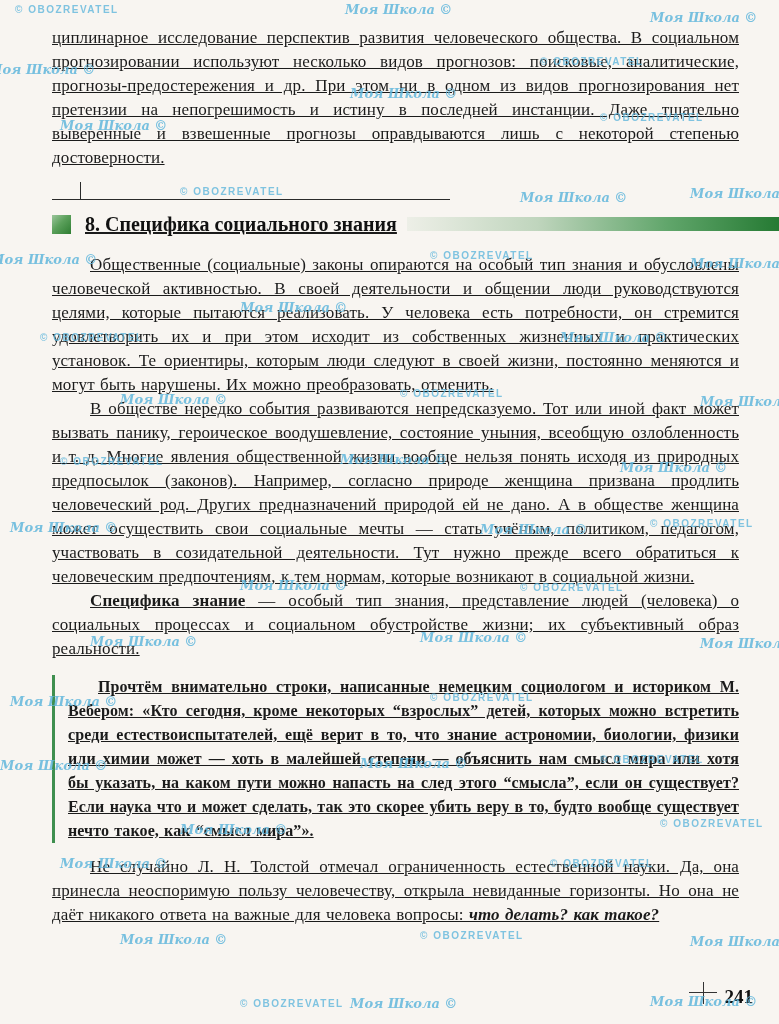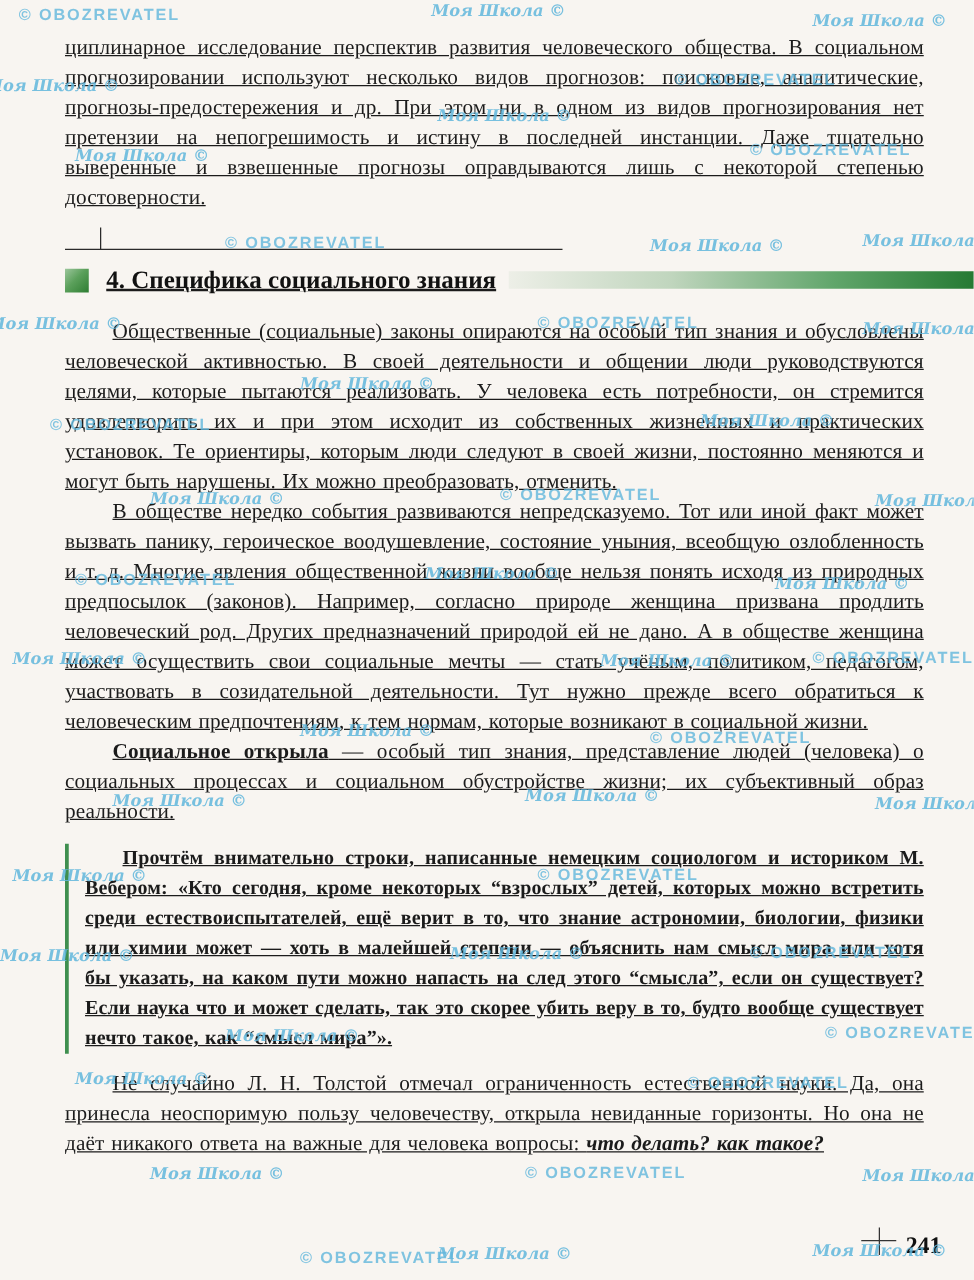--- a/index.html
+++ b/index.html
@@ -11,21 +11,21 @@
   }
   
   .watermark-layer { position:absolute; inset:0; z-index:6; pointer-events:none; }
   .wm { position:absolute; white-space:nowrap; }
   .wm-m {
     font-family:"DejaVu Serif", serif; font-style:italic; font-weight:bold;
     font-size:13px; color:rgba(96,182,220,0.85);
   }
   .wm-o {
     font-family:"Liberation Sans", sans-serif; font-weight:bold;
-    font-size:13px; letter-spacing:1.5px; color:rgba(96,182,220,0.8);
+    font-size:10px; letter-spacing:1.5px; color:rgba(96,182,220,0.8);
   }
   
   .content { position:absolute; left:52px; right:40px; top:26px; z-index:2;text-decoration:underline; }
   .para {
     font-size:17px; line-height:24px; text-align:justify;
     text-indent:38px; word-spacing:1px; letter-spacing:0.1px;
   }
   .para.no-indent { text-indent:0; }
   
   .rule { position:relative; height:22px; margin:8px 0 2px 0; }
@@ -127,30 +127,30 @@
 
     <p class="para no-indent">циплинарное исследование перспектив развития человеческого общества. В социальном прогнозировании используют несколько видов прогнозов: поисковые, аналитические, прогнозы-предостережения и др. При этом ни в одном из видов прогнозирования нет претензии на непогрешимость и истину в последней инстанции. Даже тщательно выверенные и взвешенные прогнозы оправдываются лишь с некоторой степенью достоверности.</p>
 
     <div class="rule">
       <div class="rule-v"></div>
       <div class="rule-h"></div>
     </div>
 
     <div class="heading-row">
       <span class="bullet"></span>
-      <span class="heading-text">4. Специфика социального знания</span>
+      <span class="heading-text">8. Специфика социального знания</span>
       <span class="gradient-bar"></span>
     </div>
 
     <p class="para">Общественные (социальные) законы опираются на особый тип знания и обусловлены человеческой активностью. В своей деятельности и общении люди руководствуются целями, которые пытаются реализовать. У человека есть потребности, он стремится удовлетворить их и при этом исходит из собственных жизненных и практических установок. Те ориентиры, которым люди следуют в своей жизни, постоянно меняются и могут быть нарушены. Их можно преобразовать, отменить.</p>
 
     <p class="para">В обществе нередко события развиваются непредсказуемо. Тот или иной факт может вызвать панику, героическое воодушевление, состояние уныния, всеобщую озлобленность и т. д. Многие явления общественной жизни вообще нельзя понять исходя из природных предпосылок (законов). Например, согласно природе женщина призвана продлить человеческий род. Других предназначений природой ей не дано. А в обществе женщина может осуществить свои социальные мечты — стать учёным, политиком, педагогом, участвовать в созидательной деятельности. Тут нужно прежде всего обратиться к человеческим предпочтениям, к тем нормам, которые возникают в социальной жизни.</p>
 
     <p class="para">
-      <b>Социальное открыла</b><span> — особый тип знания, представление людей (человека) о социальных процессах и социальном обустройстве жизни; их субъективный образ реальности.</span>
+      <b>Специфика знание</b><span> — особый тип знания, представление людей (человека) о социальных процессах и социальном обустройстве жизни; их субъективный образ реальности.</span>
     </p>
 
     <div class="quote">
       <p class="para">Прочтём внимательно строки, написанные немецким социологом и историком М. Вебером: «Кто сегодня, кроме некоторых “взрослых” детей, которых можно встретить среди естествоиспытателей, ещё верит в то, что знание астрономии, биологии, физики или химии может — хоть в малейшей степени — объяснить нам смысл мира или хотя бы указать, на каком пути можно напасть на след этого “смысла”, если он существует? Если наука что и может сделать, так это скорее убить веру в то, будто вообще существует нечто такое, как “смысл мира”».</p>
     </div>
 
     <p class="para">
       <span>Не случайно Л. Н. Толстой отмечал ограниченность естественной науки. Да, она принесла неоспоримую пользу человечеству, открыла невиданные горизонты. Но она не даёт никакого ответа на важные для человека вопросы: </span><i><b>что делать? как такое?</b></i>
     </p>
 

